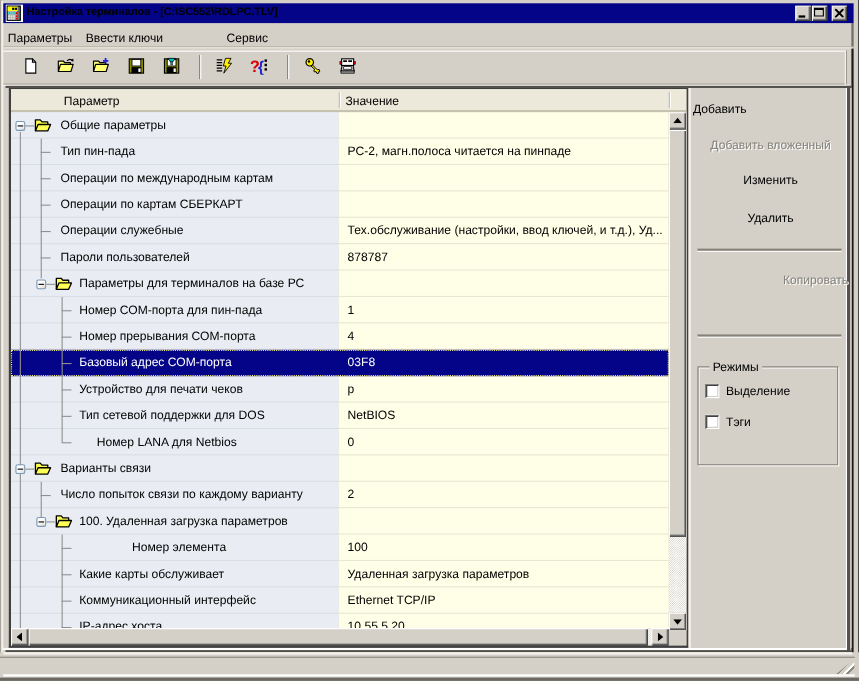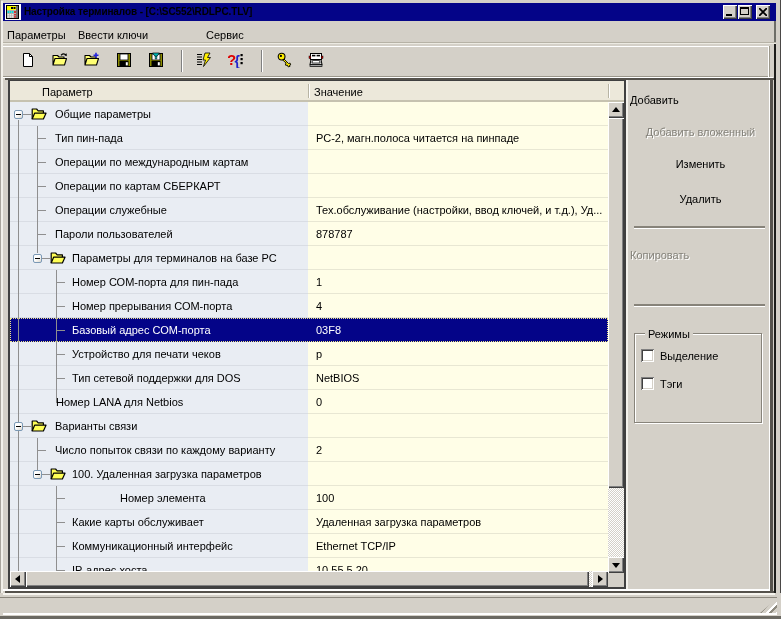--- a/index.html
+++ b/index.html
@@ -116,21 +116,21 @@
       <rect x="13.2" y="4" width="1.8" height="2.5" fill="#cc0000" stroke="#000" stroke-width="0.5"></rect>
       <path d="M3 7.5 h10 l1 5 h-12 z" fill="#d0d0d0" stroke="#000"></path>
       <path d="M4.5 8.5 h7 l0.5 2.5 h-8 z" fill="#fff" stroke="#000" stroke-width="0.7"></path>
       <rect x="2" y="12.5" width="12" height="2" fill="#a0a0a0" stroke="#000" stroke-width="0.7"></rect>
     </svg>
 <div style="position:absolute;left:3px;top:77px;width:770px;height:1px;background:#ffffff;"></div>
 <div style="position:absolute;left:5px;top:78px;width:769px;height:2px;background:#55524c;"></div>
 <div style="position:absolute;left:8px;top:80px;width:618px;height:509px;background:#404040;"></div>
 <div style="position:absolute;left:10px;top:81px;width:614px;height:506px;background:#d4d0c8;"></div>
 <div style="position:absolute;left:10px;top:81px;width:614px;height:21px;background:#ece8da;border-bottom:2px solid #c6c2b0;"></div>
-<div class="t" style="left:14px;top:85px;padding-left:28px;">Параметр</div>
+<div class="t" style="left:30px;top:85px;padding-left:28px;">Параметр</div>
 <div class="t" style="left:314px;top:85px;">Значение</div>
 <div style="position:absolute;left:308px;top:84px;width:1px;height:14px;background:#b8b4a4;"></div>
 <div style="position:absolute;left:309px;top:84px;width:1px;height:14px;background:#ffffff;"></div>
 <div style="position:absolute;left:608px;top:84px;width:1px;height:14px;background:#b8b4a4;"></div>
 <div style="position:absolute;left:609px;top:84px;width:1px;height:14px;background:#ffffff;"></div>
 <div style="position:absolute;left:10px;top:102px;width:298px;height:469px;background:#e9edf3;"></div>
 <div style="position:absolute;left:308px;top:102px;width:300px;height:469px;background:#fffee7;"></div>
 <div style="position:absolute;left:10px;top:125px;width:298px;height:1px;background:#d9dde4;"></div>
 <div style="position:absolute;left:308px;top:125px;width:300px;height:1px;background:#e8e7d3;"></div>
 <div style="position:absolute;left:10px;top:149px;width:298px;height:1px;background:#d9dde4;"></div>
@@ -213,21 +213,21 @@
 <div style="position:absolute;left:56px;top:330px;width:9px;height:1px;background:#8f8f8f;"></div>
 <div class="t" style="left:72px;top:323px;color:#fff;">Базовый адрес СОМ-порта</div>
 <div class="t" style="left:316px;top:323px;color:#fff;">03F8</div>
 <div style="position:absolute;left:56px;top:354px;width:9px;height:1px;background:#8f8f8f;"></div>
 <div class="t" style="left:72px;top:347px;color:#000;">Устройство для печати чеков</div>
 <div class="t" style="left:316px;top:347px;color:#000;">р</div>
 <div style="position:absolute;left:56px;top:378px;width:9px;height:1px;background:#8f8f8f;"></div>
 <div class="t" style="left:72px;top:371px;color:#000;">Тип сетевой поддержки для DOS</div>
 <div class="t" style="left:316px;top:371px;color:#000;">NetBIOS</div>
 <div style="position:absolute;left:56px;top:402px;width:9px;height:1px;background:#8f8f8f;"></div>
-<div class="t" style="left:56px;top:395px;color:#000;text-align:right;">Номер LANA для Netbios</div>
+<div class="t" style="left:88px;top:395px;color:#000;text-align:right;">Номер LANA для Netbios</div>
 <div class="t" style="left:316px;top:395px;color:#000;">0</div>
 <div style="position:absolute;left:23px;top:426px;width:8px;height:1px;background:#8f8f8f;"></div>
 <div style="position:absolute;left:14px;top:422px;width:9px;height:9px;background:linear-gradient(135deg,#ffffff 40%,#ddd9d0);border:1px solid #7b99b5;border-radius:2px;"></div>
 <div style="position:absolute;left:16px;top:426px;width:5px;height:1px;background:#000;"></div>
 <svg style="position:absolute;left:31px;top:419px" width="16" height="14" viewBox="0 0 16 14">
       <path d="M1.2 12 V2 H5.6 L7.2 3.8 H12.4 V6.2" fill="#ffff55" stroke="#000" stroke-width="1.2" stroke-linejoin="round"></path>
       <path d="M1.2 12 L3.6 6.2 H15 L12.4 12 Z" fill="#ffff55" stroke="#000" stroke-width="1.2" stroke-linejoin="round"></path>
     </svg>
 <div class="t" style="left:55px;top:419px;color:#000;">Варианты связи</div>
 <div style="position:absolute;left:37px;top:450px;width:9px;height:1px;background:#8f8f8f;"></div>
@@ -284,21 +284,21 @@
 <div style="position:absolute;left:626px;top:80px;width:148px;height:509px;background:#d4d0c8;"></div>
 <div style="position:absolute;left:626px;top:80px;width:2px;height:509px;background:#f4f2ec;"></div>
 <div style="position:absolute;left:769px;top:80px;width:1px;height:509px;background:#ffffff;"></div>
 <div style="position:absolute;left:770px;top:78px;width:3px;height:515px;background:#55524c;"></div>
 <div style="position:absolute;left:773px;top:80px;width:1px;height:509px;background:#d4d0c8;"></div>
 <div class="t" style="left:630px;top:93px;width:141px;text-align:left;color:#000;">Добавить</div>
 <div class="t" style="left:630px;top:125px;width:141px;text-align:center;color:#84827a;text-shadow:1px 1px 0 #fff;">Добавить вложенный</div>
 <div class="t" style="left:630px;top:192px;width:141px;text-align:center;color:#000;">Удалить</div>
 <div class="t" style="left:630px;top:157px;width:141px;text-align:center;color:#000;">Изменить</div>
 <div style="position:absolute;left:634px;top:226px;width:131px;height:2px;background:#87837a;box-shadow:0 1px 0 #fff;"></div>
-<div class="t" style="left:630px;top:248px;width:141px;text-align:left;color:#84827a;text-shadow:1px 1px 0 #fff;">Копировать</div>
+<div class="t" style="left:630px;top:248px;width:141px;text-align:right;color:#84827a;text-shadow:1px 1px 0 #fff;">Копировать</div>
 <div style="position:absolute;left:634px;top:304px;width:131px;height:2px;background:#87837a;box-shadow:0 1px 0 #fff;"></div>
 <div style="position:absolute;left:634px;top:333px;width:128px;height:90px;border:1px solid #87837a;box-shadow:1px 1px 0 #fff,inset 1px 1px 0 #fff;"></div>
 <div class="t" style="left:645px;top:327px;background:#d4d0c8;padding:0 3px;">Режимы</div>
 <div style="position:absolute;left:641px;top:349px;width:13px;height:13px;background:#fff;box-shadow:inset 1px 1px 0 #808080,inset -1px -1px 0 #fff,inset 2px 2px 0 #404040,inset -2px -2px 0 #d4d0c8;"></div>
 <div style="position:absolute;left:641px;top:377px;width:13px;height:13px;background:#fff;box-shadow:inset 1px 1px 0 #808080,inset -1px -1px 0 #fff,inset 2px 2px 0 #404040,inset -2px -2px 0 #d4d0c8;"></div>
 <div class="t" style="left:660px;top:349px;">Выделение</div>
 <div class="t" style="left:660px;top:377px;">Тэги</div>
 <div style="position:absolute;left:0px;top:593px;width:781px;height:26px;background:#d4d0c8;"></div>
 <div style="position:absolute;left:3px;top:593px;width:772px;height:2px;background:#f6f4ee;"></div>
 <div style="position:absolute;left:0px;top:597px;width:777px;height:1px;background:#8a867c;"></div>

